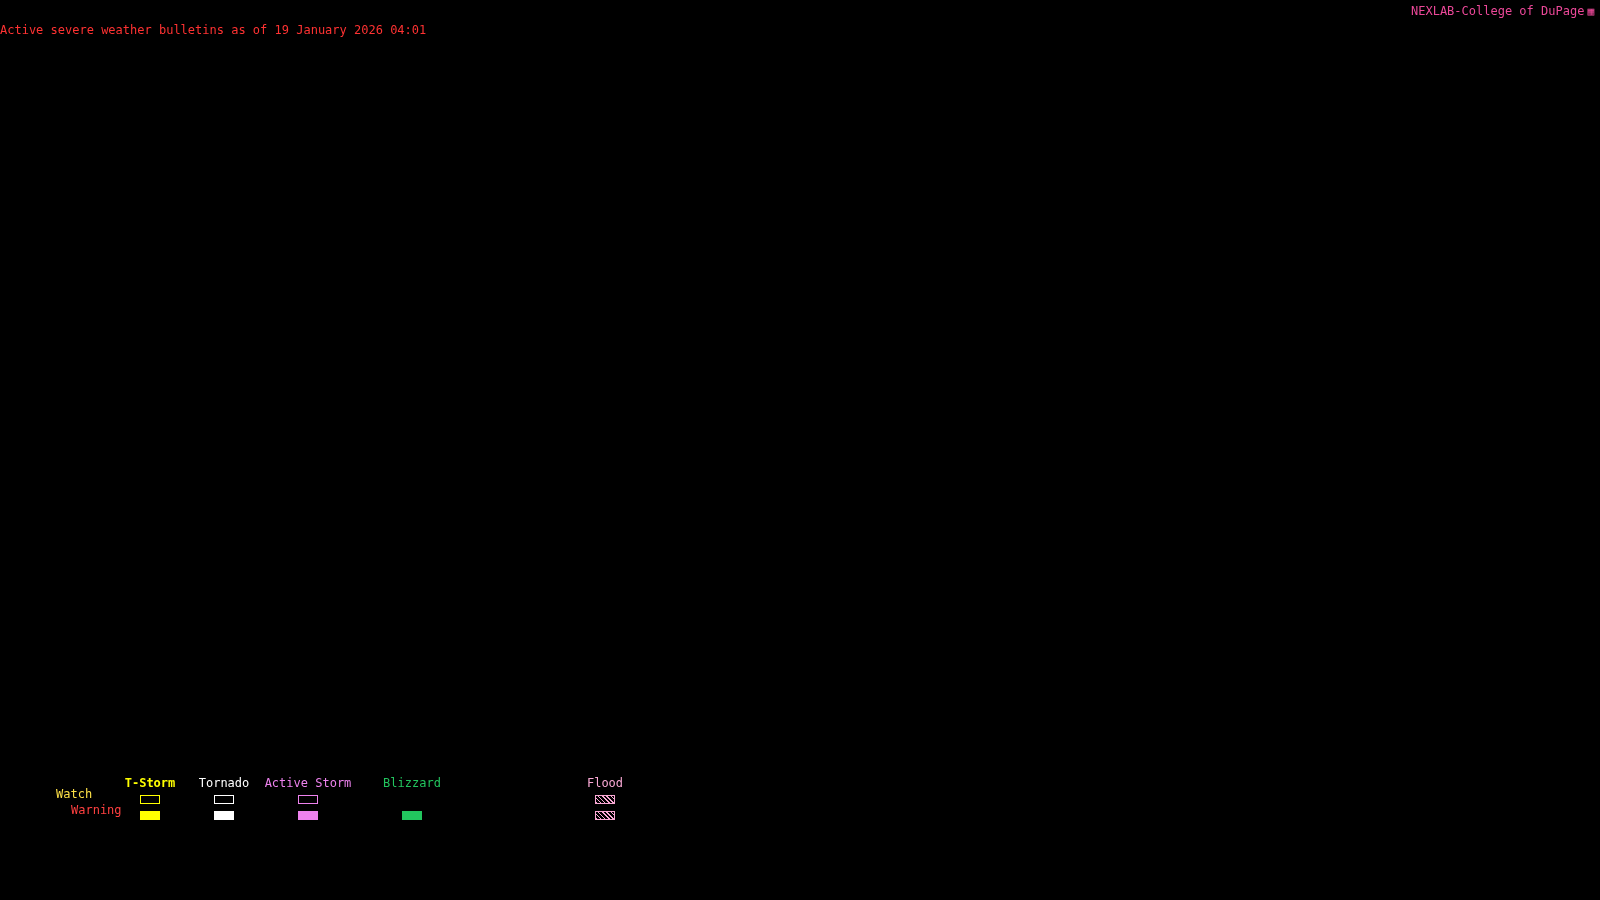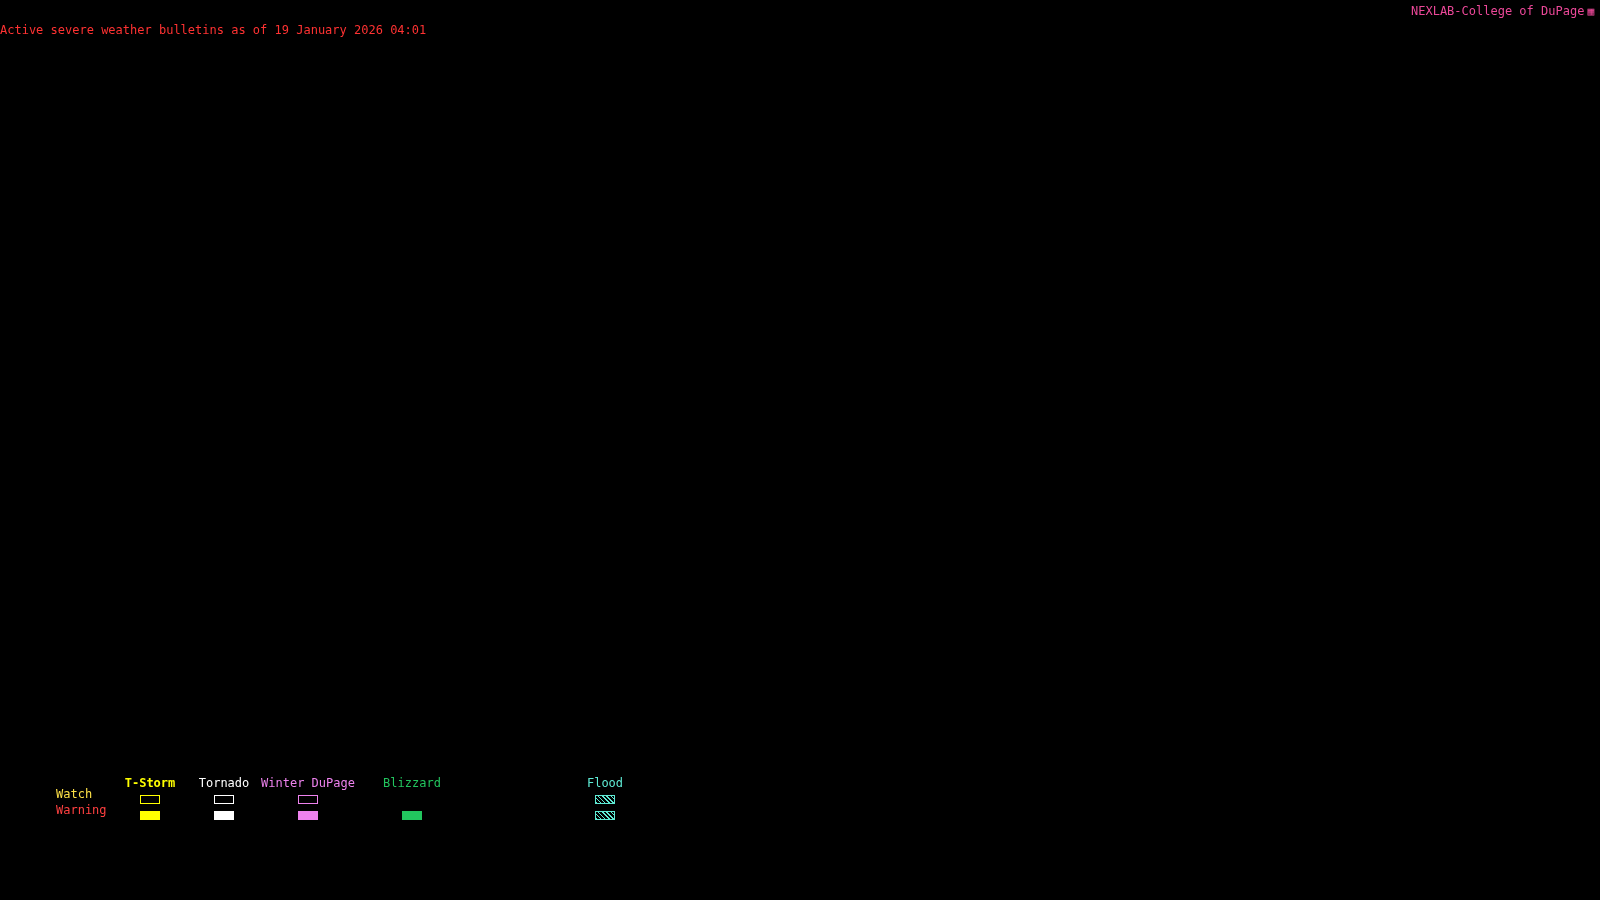--- a/index.html
+++ b/index.html
@@ -94,47 +94,47 @@
 
   <div class="station" style="color: #ec4899;">
     <span>NEXLAB-College of DuPage</span><span class="glyph">▦</span>
   </div>
 
   <div class="bulletin" style="color: rgb(255, 50, 50);">Active severe weather bulletins as of 19 January 2026 04:01</div>
 
   <div class="legend">
 
     <div class="rowlabel watch" style="color: #fde047;">Watch</div>
-    <div class="rowlabel warning" style="color: rgb(255, 64, 64);">Warning</div>
+    <div class="rowlabel warning" style="color: rgb(255, 64, 64); margin-left: 15px;">Warning</div>
 
     <div class="col" style="left: 106px; width: 88px; color: rgb(255, 255, 0); font-weight: bold;">
       <div class="col-h">T-Storm</div>
       <div class="sw sw-outline"></div>
       <div class="sw sw-fill"></div>
     </div>
 
     <div class="col" style="left: 180px; width: 88px; color: #ffffff;">
       <div class="col-h">Tornado</div>
       <div class="sw sw-outline"></div>
       <div class="sw sw-fill"></div>
     </div>
 
     <div class="col" style="left: 256px; width: 104px; color: rgb(238, 130, 238);">
-      <div class="col-h">Winter DuPage</div>
+      <div class="col-h">Active Storm</div>
       <div class="sw sw-outline"></div>
       <div class="sw sw-fill"></div>
     </div>
 
     <div class="col" style="left: 368px; width: 88px; color: #22c55e;">
       <div class="col-h">Blizzard</div>
       <div class="sw sw-none"></div>
       <div class="sw sw-fill"></div>
     </div>
 
 
-    <div class="col" style="left: 568px; width: 74px; color: #5eead4;">
+    <div class="col" style="left: 568px; width: 74px; color: #f9a8d4;">
       <div class="col-h">Flood</div>
       <div class="sw sw-hatch"></div>
       <div class="sw sw-hatch"></div>
     </div>
 
   </div>
 </div>
 
 </body></html>

